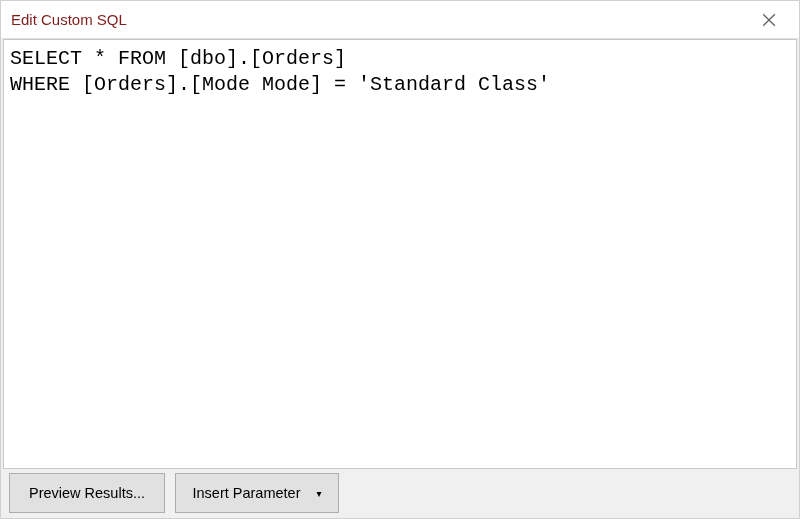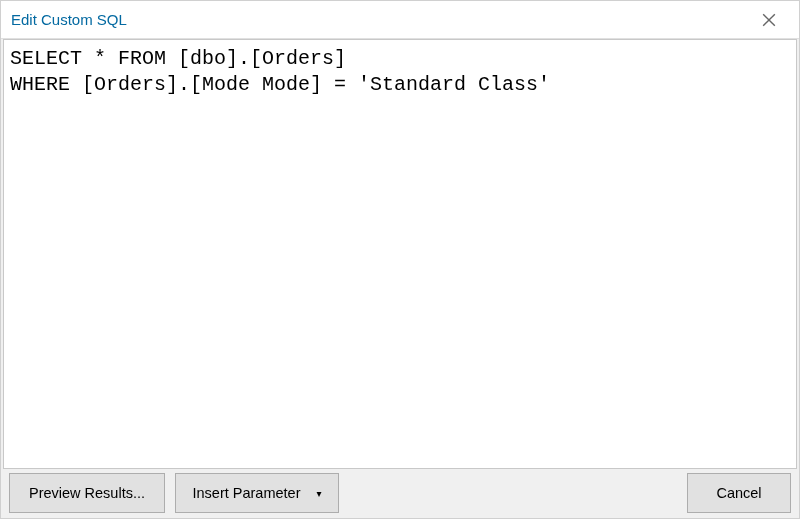--- a/index.html
+++ b/index.html
@@ -19,21 +19,21 @@
       height: 38px;
       background: #ffffff;
       display: flex;
       align-items: center;
       justify-content: space-between;
       padding: 0 12px 0 10px;
       border-bottom: 1px solid #e0e0e0;
     }
     .titlebar-title {
       font-size: 15px;
-      color: #0369a1;
+      color: #7f1d1d;
       font-weight: 400;
     }
     .close-btn {
       font-size: 18px;
       color: #808080;
       cursor: pointer;
       width: 36px;
       height: 28px;
       display: flex;
       align-items: center;
@@ -125,14 +125,13 @@
 WHERE [Orders].[Mode Mode] = 'Standard Class'</div>
 </div>
 
 <div class="button-row">
   <button class="btn preview">Preview Results...</button>
   <button class="btn insert">
     <span>Insert Parameter</span>
     <span class="caret-down">▾</span>
   </button>
   <span class="spacer"></span>
-  <button class="btn cancel">Cancel</button>
 </div>
 
 </body></html>

